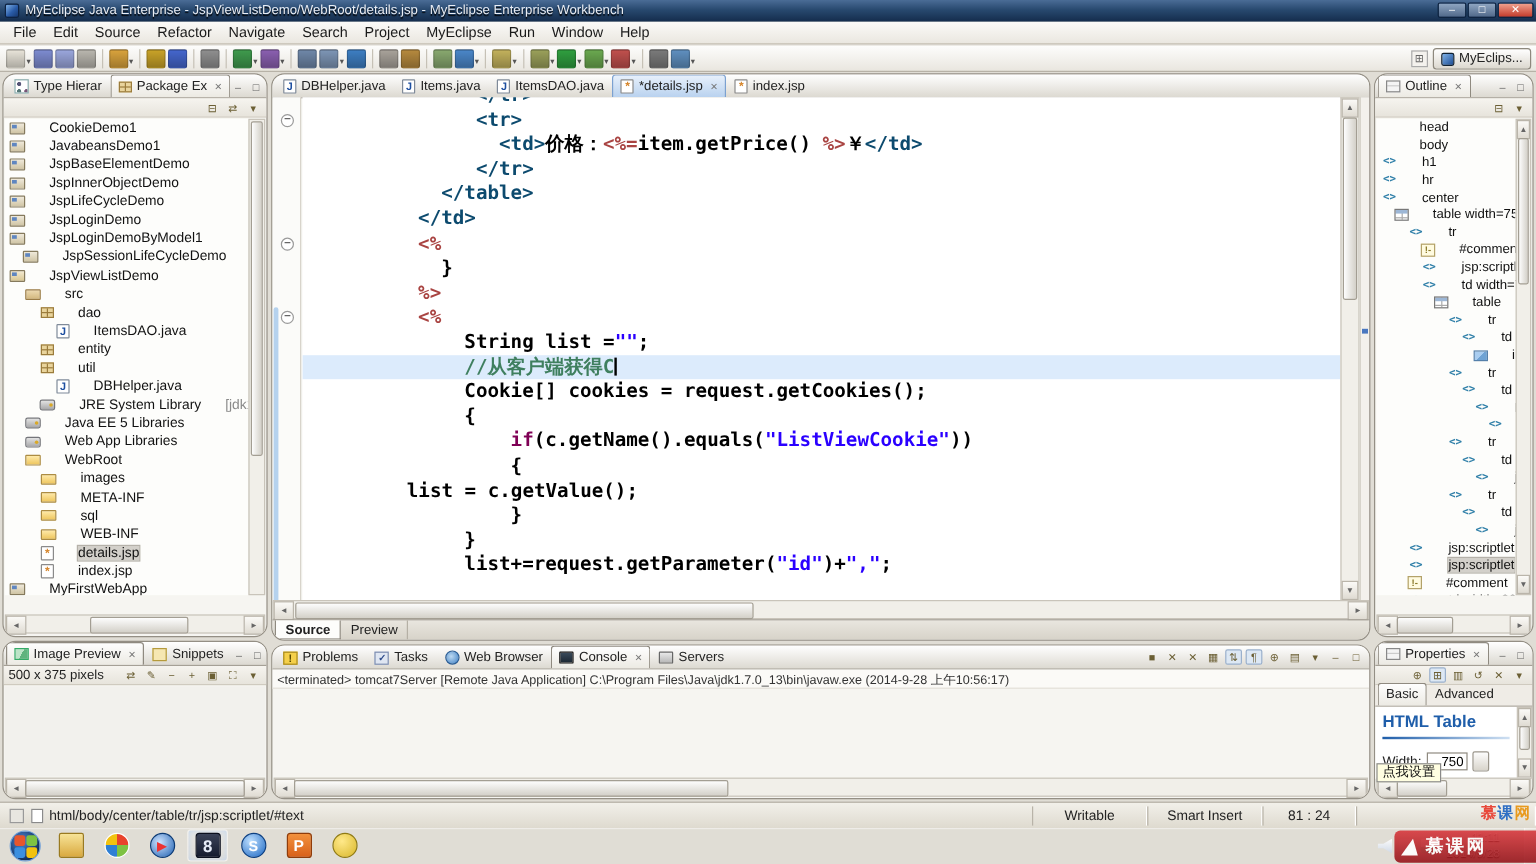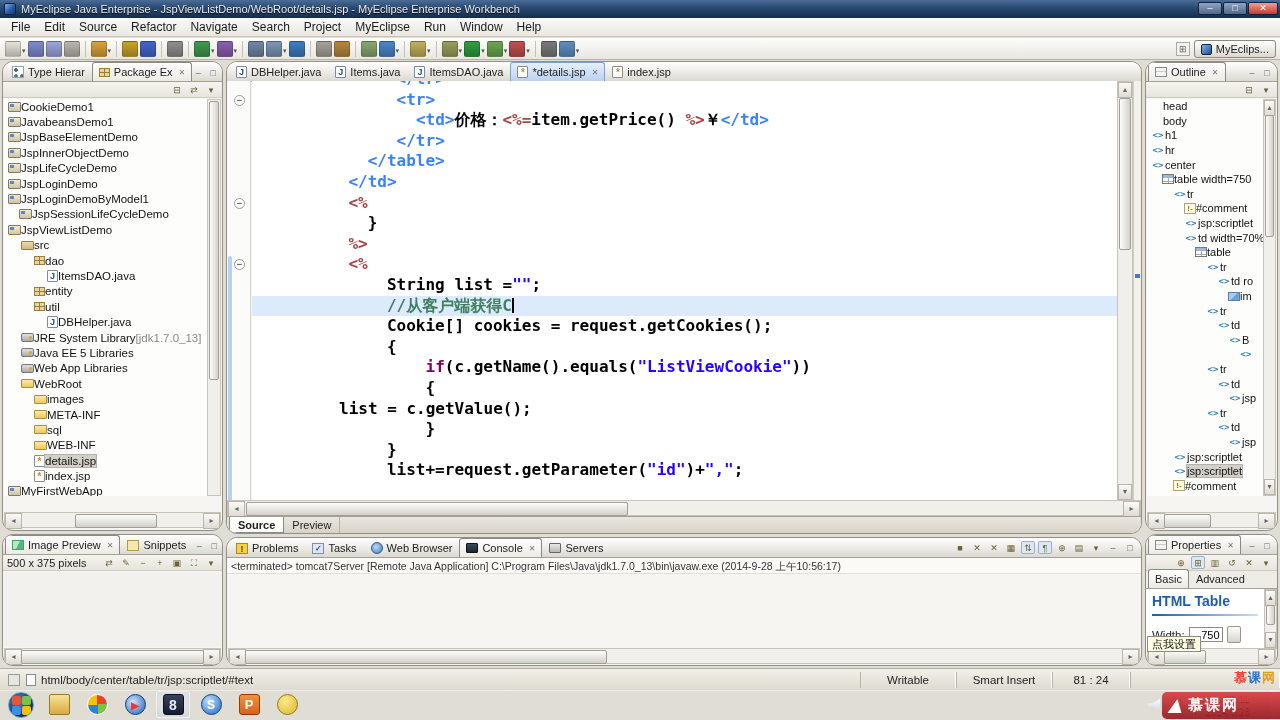--- a/index.html
+++ b/index.html
@@ -45,21 +45,21 @@
   .tclose{font-size:8px;color:#777;margin-left:2px}
   .viewbtns{margin-left:auto;display:flex;align-items:center;gap:3px;padding:0 4px 3px 0}
   .viewbtn{font-size:9px;color:#666;width:12px;text-align:center}
   .vtoolbar{position:absolute;left:0;top:20px;right:0;height:16px;background:linear-gradient(#f6f4ef,#e7e4dc);
     border-bottom:1px solid #cfcabf;display:flex;align-items:center;justify-content:flex-end;padding-right:4px;gap:3px}
   .vtbico{min-width:14px;height:13px;font-size:9px;line-height:12px;color:#6b5f34;text-align:center;border:1px solid transparent;border-radius:2px;padding:0 1px}
   .vtbico.pressed{border-color:#9ab0cc;background:#dde8f4}
 
   
   .tree{position:absolute;left:1px;right:15px;overflow:hidden;background:#fdfdfb}
-  .trow{display:flex;align-items:center;gap:0;white-space:nowrap;color:#111}
+  .trow{display:flex;align-items:center;gap:20px;white-space:nowrap;color:#111}
   .trow .lbl.sel{background:#d3d0ca;outline:1px solid #b5b1a9}
   .dim{color:#8a8a8a}
   .i{flex:none;display:inline-block}
   .i-project,.i-project-open{width:13px;height:10px;border:1px solid #857a5d;border-radius:1px;
     background:linear-gradient(#efe9da,#cfc4a4);position:relative}
   .i-project-open{background:linear-gradient(#f3ead2,#d9c792)}
   .i-project::after,.i-project-open::after{content:"";position:absolute;left:1px;top:1px;width:4px;height:3px;background:#5f86c0}
   .i-folder{width:13px;height:9px;border:1px solid #ac8c42;border-radius:1px;background:linear-gradient(#ffeaa9,#eec65e)}
   .i-src{width:13px;height:9px;border:1px solid #9a7b45;border-radius:1px;background:linear-gradient(#ecd9b0,#d3b87f)}
   .i-package{width:11px;height:9px;border:1px solid #9b7c3c;background:
@@ -98,21 +98,21 @@
   .i-imgprev{width:12px;height:10px;border:1px solid #3a6;background:linear-gradient(120deg,#bde4c8 50%,#5fb37e 50%)}
   .i-snip{width:12px;height:11px;background:#f6e7b2;border:1px solid #b59a3c}
   .i-props{width:12px;height:10px;border:1px solid #888;background:linear-gradient(#ccc,#ccc) 0 3px/100% 1px no-repeat,#f4f4f4}
 
   
   #editor .gutter{position:absolute;left:0;top:19px;bottom:32px;width:24px;background:#fbfbf9;border-right:1px solid #d8d4cb;overflow:hidden}
   #editor .codewrap{position:absolute;left:25px;top:19px;right:24px;bottom:32px;background:#fff;overflow:hidden}
   .cline{position:relative;height:20.6px;line-height:20.6px;white-space:pre;
     font:bold 16px "DejaVu Sans Mono",monospace;color:#000}
   .cline.cur{background:#dcebfc}
-  .c-t{color:#000}.c-g{color:#3b82f6}.c-j{color:#a94442}.c-k{color:#7f0055}.c-s{color:#2a00ff}.c-m{color:#3f7f5f}
+  .c-t{color:#000}.c-g{color:#0c4a6e}.c-j{color:#a94442}.c-k{color:#7f0055}.c-s{color:#2a00ff}.c-m{color:#3f7f5f}
   .caret{display:inline-block;width:2px;height:15px;background:#000;vertical-align:-2px}
   .foldmark{position:absolute;left:7px;width:11px;height:11px;border:1px solid #9a9a9a;border-radius:50%;
     background:#fff;color:#666;font:bold 9px "DejaVu Sans Mono",monospace;line-height:9px;text-align:center}
   .rangebar{position:absolute;left:1px;width:4px;background:#b5d2ee;border-radius:2px}
   #editor .vscroll{position:absolute;right:8px;top:19px;bottom:32px;width:16px}
   #editor .overview{position:absolute;right:0;top:19px;bottom:32px;width:8px;background:#f3f1ec;border-left:1px solid #d0ccc2}
   .ovmark{position:absolute;left:1px;width:5px;height:4px;background:#4a78c0}
   .vscroll{background:#f1efe9;border:1px solid #c9c4ba}
   .vthumb{position:absolute;left:1px;right:1px;background:linear-gradient(90deg,#fdfdfd,#d3d0c8);border:1px solid #a39e93;border-radius:2px}
   .varrow{position:absolute;left:0;right:0;height:14px;text-align:center;font-size:8px;color:#666;line-height:14px;background:linear-gradient(#fbfaf7,#dfdbd2);border:1px solid #bab5aa}
@@ -333,21 +333,21 @@
         <span class="lbl" data-interactable="false">entity</span>
       </div>
       <div class="trow" data-interactable="true" style="height: 15.4px; font-size: 11.5px; padding-left: 30px;">
         <span class="i i-package" data-interactable="false"></span>
         <span class="lbl" data-interactable="false">util</span>
       </div>
       <div class="trow" data-interactable="true" style="height: 15.4px; font-size: 11.5px; padding-left: 43px;">
         <span class="i i-java" data-interactable="false"></span>
         <span class="lbl" data-interactable="false">DBHelper.java</span>
       </div>
-      <div class="trow" data-interactable="true" style="height: 15.4px; font-size: 11.5px; padding-left: 17px;">
+      <div class="trow" data-interactable="true" style="height: 15.4px; font-size: 11.5px; padding-left: 29px;">
         <span class="i i-library" data-interactable="false"></span>
         <span class="lbl" data-interactable="false">JRE System Library</span>
         <span class="dim" data-interactable="false"> [jdk1.7.0_13]</span>
       </div>
       <div class="trow" data-interactable="true" style="height: 15.4px; font-size: 11.5px; padding-left: 17px;">
         <span class="i i-library" data-interactable="false"></span>
         <span class="lbl" data-interactable="false">Java EE 5 Libraries</span>
       </div>
       <div class="trow" data-interactable="true" style="height: 15.4px; font-size: 11.5px; padding-left: 17px;">
         <span class="i i-library" data-interactable="false"></span>

